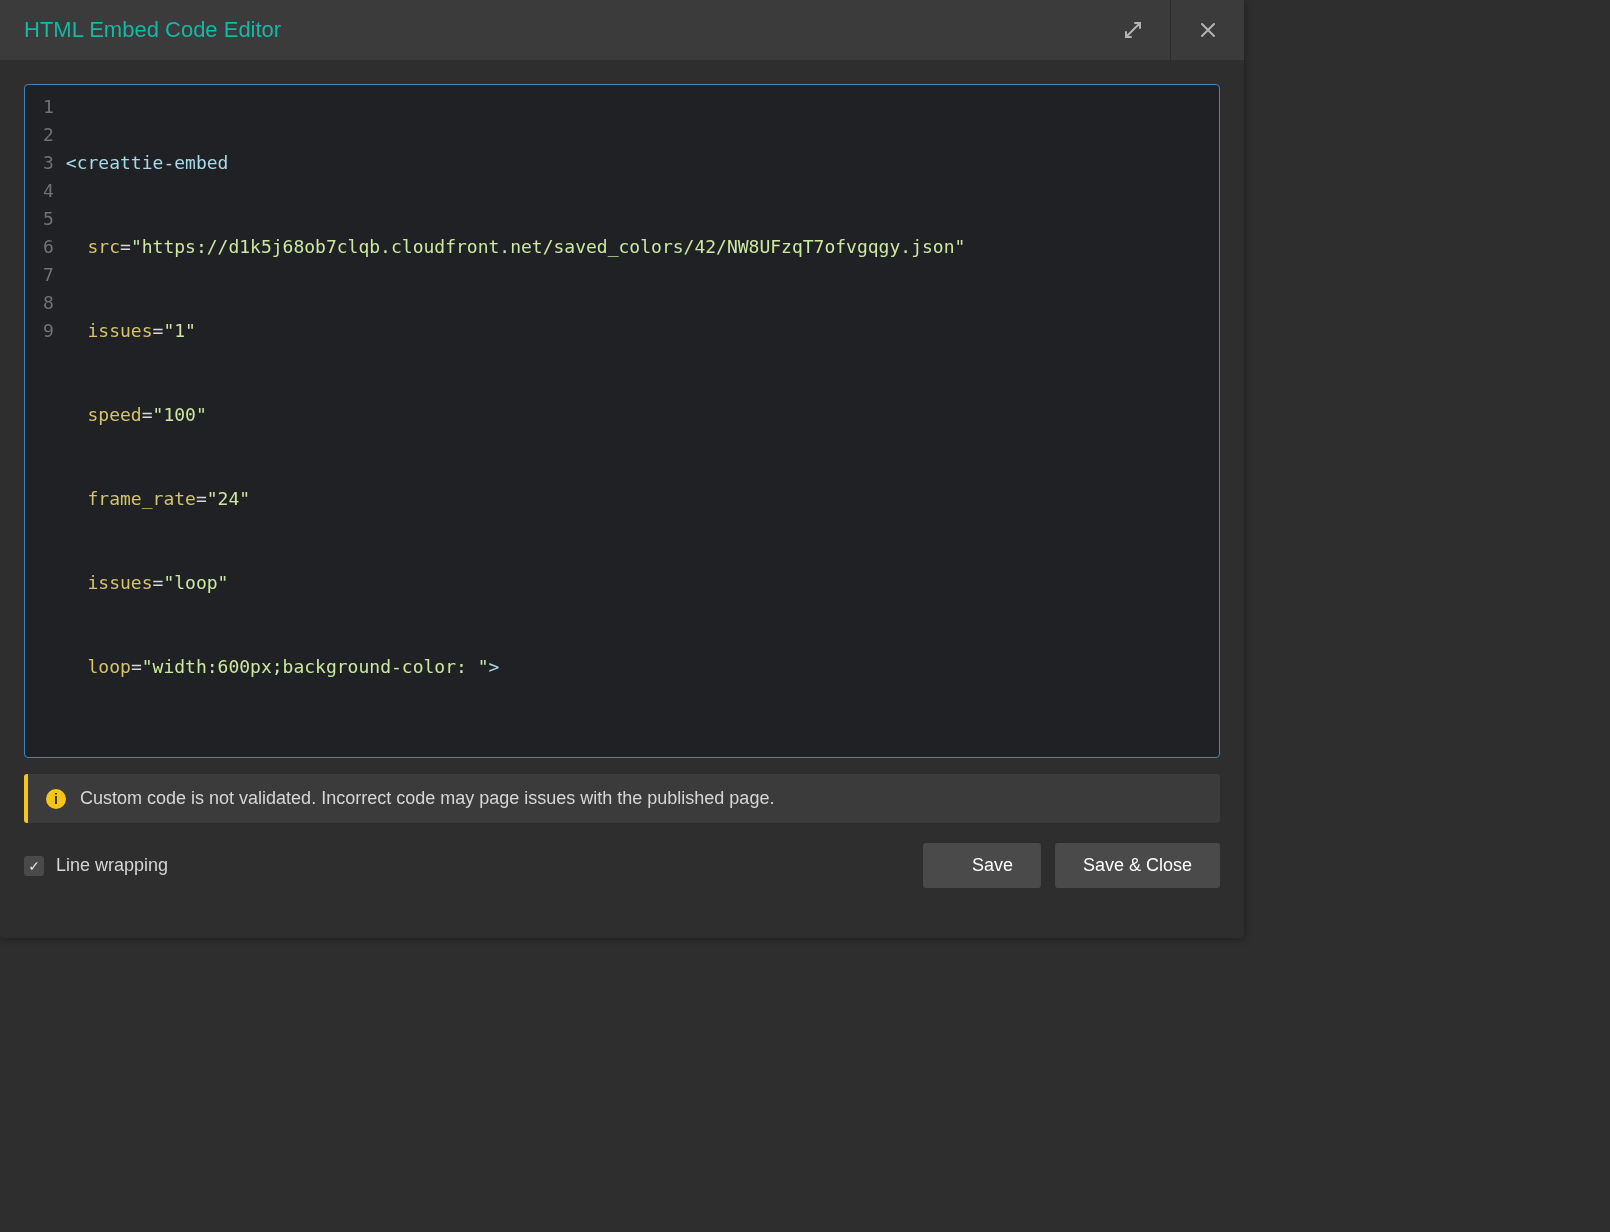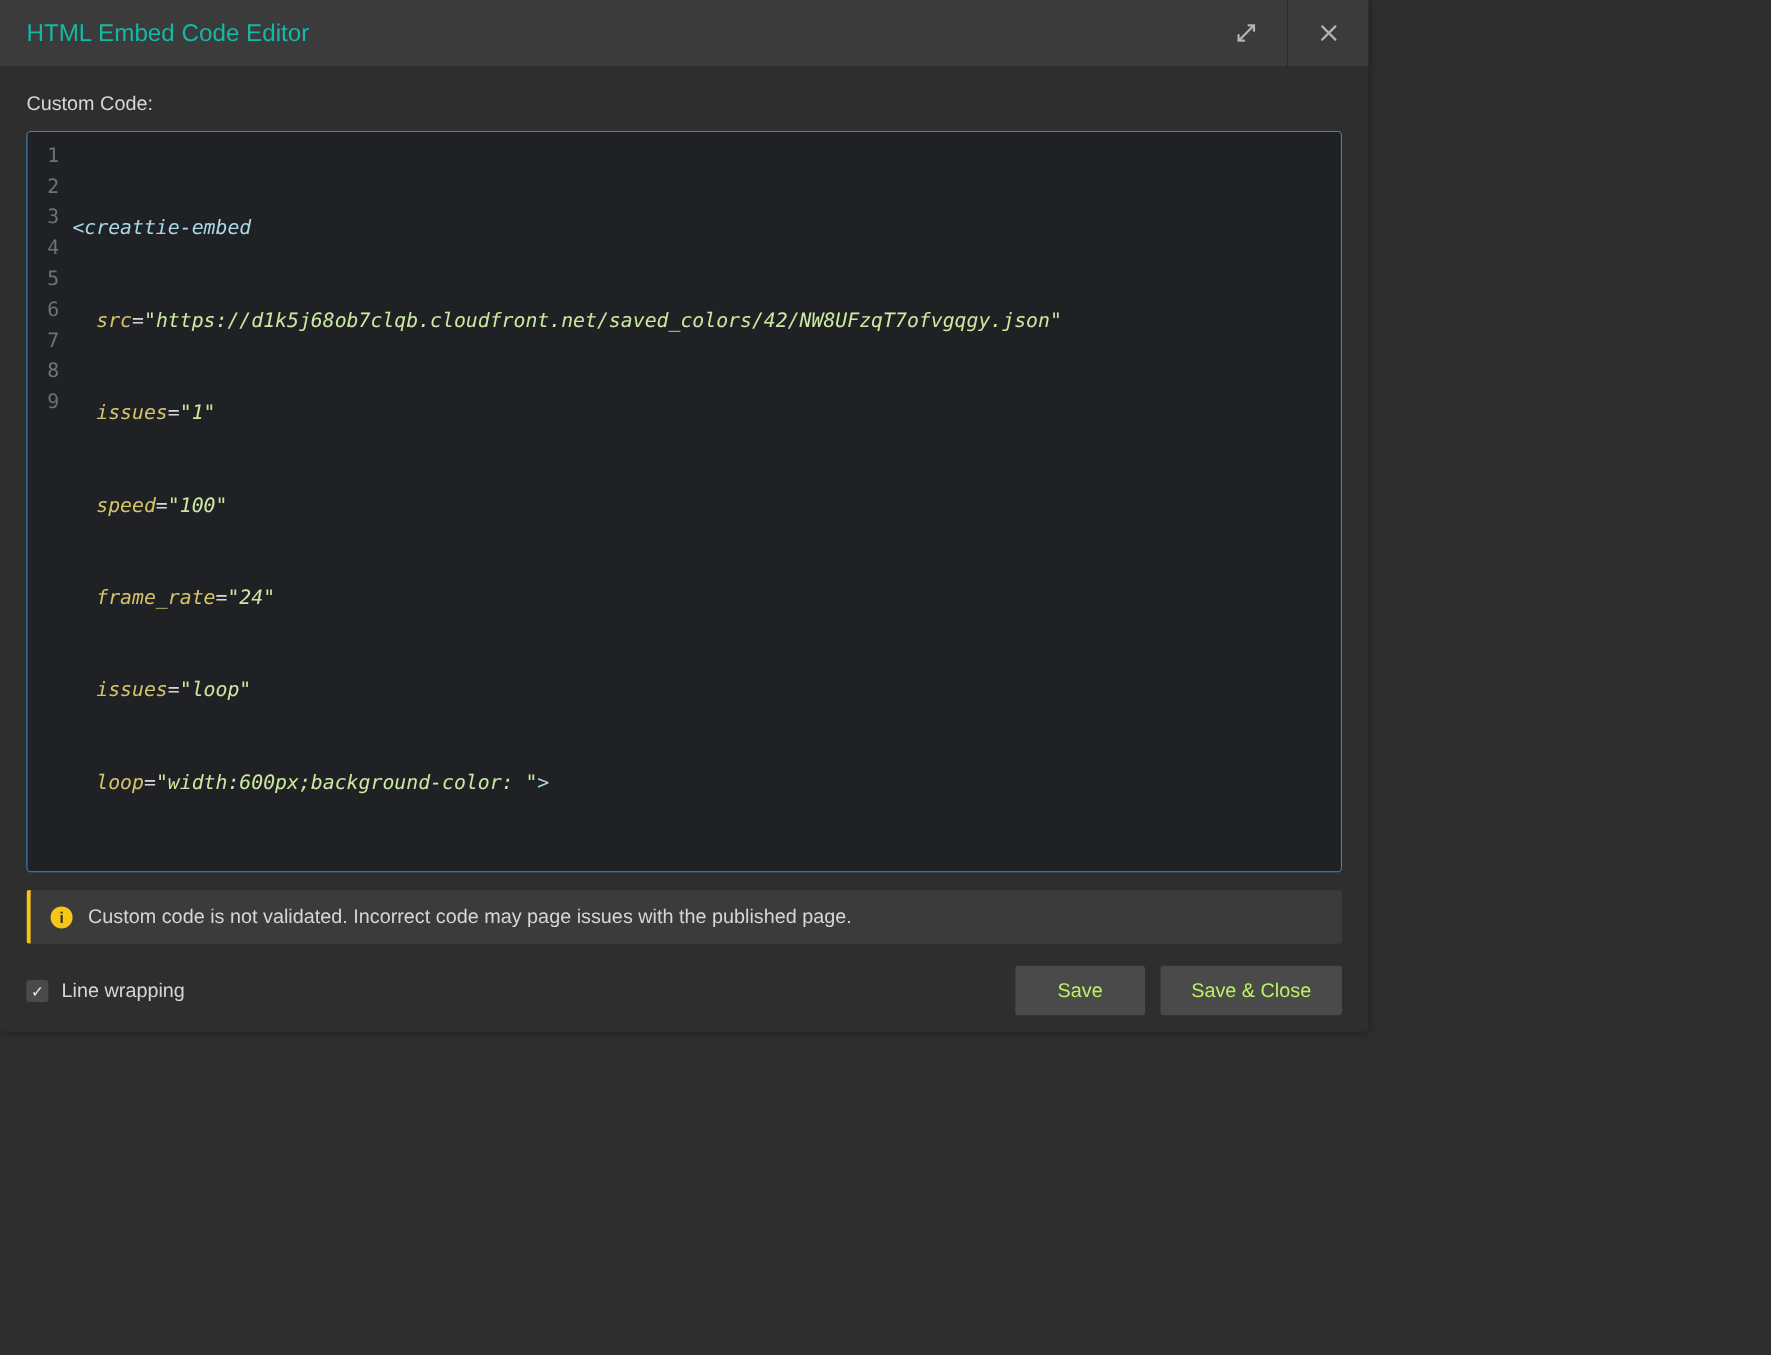--- a/index.html
+++ b/index.html
@@ -71,25 +71,24 @@
   line-height: 28px;
 }
 .gutter {
   padding: 8px 12px 8px 18px;
   text-align: right;
   color: #6f7378;
   user-select: none;
 }
 .gutter div { height: 28px; }
 .code {
-  padding: 18px 0;
+  padding: 8px 0;
   white-space: pre;
   flex:1;
   position: relative;
-  font-style: italic;
 }
 .code-line { height: 28px; }
 .tag { color: #a7d9e8; }
 .attr { color: #d4c56a; }
 .str { color: #cde8a0; }
 
 .notice {
   margin-top: 16px;
   background: #3b3b3b;
   border-left: 4px solid #f5c518;
@@ -133,28 +132,28 @@
   background: #4a4a4a;
   display: flex;
   align-items: center;
   justify-content: center;
   color: #e6e6e6;
   font-size: 14px;
 }
 .spacer { flex: 1; }
 .btn {
   background: #4a4a4a;
-  color: #bef264;
+  color: #ffffff;
   font-size: 18px;
   padding: 12px 28px;
   border-radius: 3px;
   margin-left: 14px;
   cursor: pointer;
   min-width: 118px;
-  text-align:center;
+  text-align:right;
 }
 </style>
 </head>
 <body>
 
 <div class="modal">
 
   <div class="titlebar">
     <div class="titlebar-title">HTML Embed Code Editor</div>
     <div class="titlebar-btn">
@@ -164,21 +163,20 @@
     </div>
     <div class="titlebar-btn close">
       <svg width="20" height="20" viewBox="0 0 20 20">
         <path d="M4 4 L16 16 M16 4 L4 16" stroke-width="2" stroke-linecap="round"></path>
       </svg>
     </div>
   </div>
 
   <div class="body-area">
 
-    <div class="field-label">Custom Code:</div>
 
     <div class="editor">
       <div class="gutter">
         <div>1</div>
         <div>2</div>
         <div>3</div>
         <div>4</div>
         <div>5</div>
         <div>6</div>
         <div>7</div>

